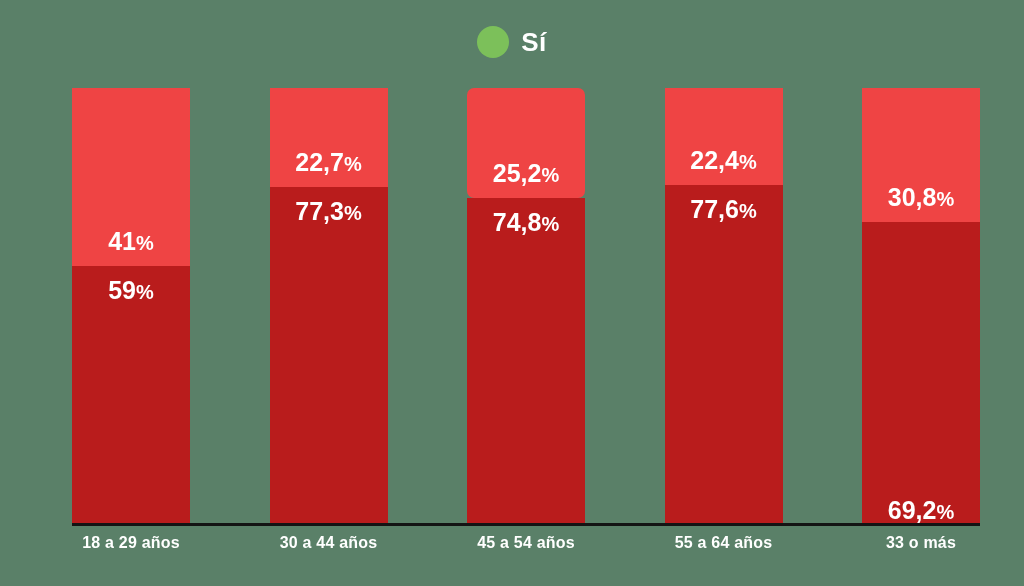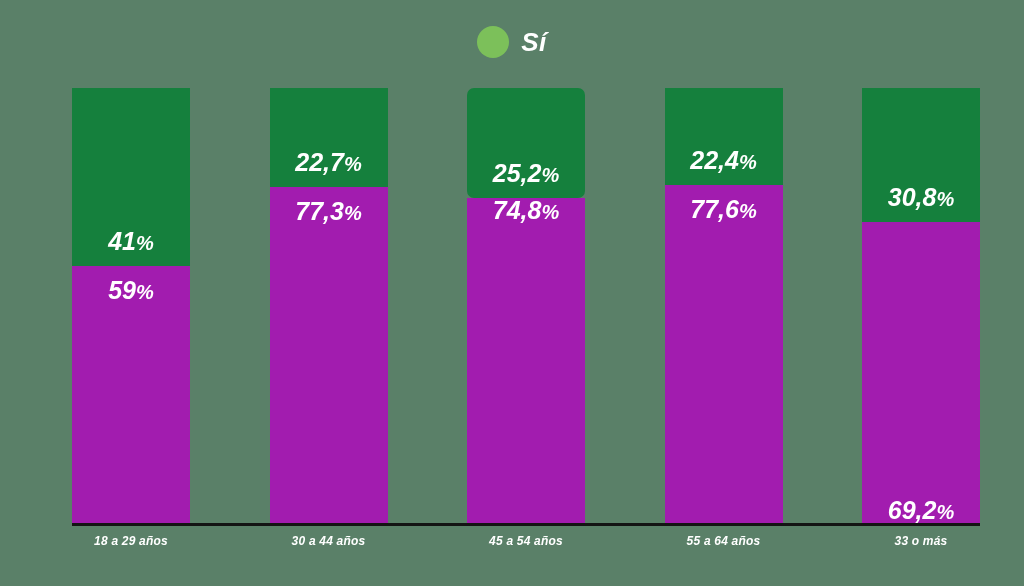--- a/index.html
+++ b/index.html
@@ -10,21 +10,20 @@
     width: 1024px;
     height: 586px;
     background: #5a8068;
     font-family: "Liberation Sans", sans-serif;
     overflow: hidden;
   }
   #chart-root {
     position: relative;
     width: 1024px;
     height: 586px;
-    font-style: italic;
   }
 
   
   .legend {
     position: absolute;
     top: 26px;
     left: 0;
     width: 1024px;
     display: flex;
     justify-content: center;
@@ -75,22 +74,22 @@
     flex-direction: column;
   }
   .seg {
     width: 100%;
     position: relative;
     box-sizing: border-box;
     display: flex;
     align-items: flex-start;
     justify-content: center;
   }
-  .seg-top { background: #15803d; }
-  .seg-bottom { background: #a21caf; }
+  .seg-top { background: #ef4444; }
+  .seg-bottom { background: #b91c1c; }
 
   .seg-label {
     color: #ffffff;
     font-weight: bold;
     font-size: 25px;
     line-height: 1;
     white-space: nowrap;
     letter-spacing: 0px;
   }
   .seg-label .small {
@@ -113,21 +112,21 @@
     left: 72px;
     top: 534px;
     width: 908px;
     display: flex;
     justify-content: space-between;
   }
   .cat {
     width: 118px;
     text-align: center;
     color: #ffffff;
-    font-size: 12px;
+    font-size: 16px;
     font-weight: bold;
     letter-spacing: 0.2px;
   }
 </style>
 </head>
 <body>
 
 <div id="chart-root">
 
   <div class="legend">
@@ -165,21 +164,21 @@
           </span>
         </div>
       </div>
 
       <div class="bar-col">
         <div class="seg seg-top" id="s2t" style="height: 109.62px; align-items: flex-end; padding-bottom: 12px; border-radius: 7px;">
           <span class="seg-label">
             <span>25,2</span><span class="small">%</span>
           </span>
         </div>
-        <div class="seg seg-bottom" id="s2b" style="height: 325.38px; align-items: flex-start; padding-top: 0;">
+        <div class="seg seg-bottom" id="s2b" style="height: 325.38px; align-items: flex-start; padding-top: 12px;">
           <span class="seg-label">
             <span>74,8</span><span class="small">%</span>
           </span>
         </div>
       </div>
 
       <div class="bar-col">
         <div class="seg seg-top" id="s3t" style="height: 97.44px; align-items: flex-end; padding-bottom: 12px;">
           <span class="seg-label">
             <span>22,4</span><span class="small">%</span>

